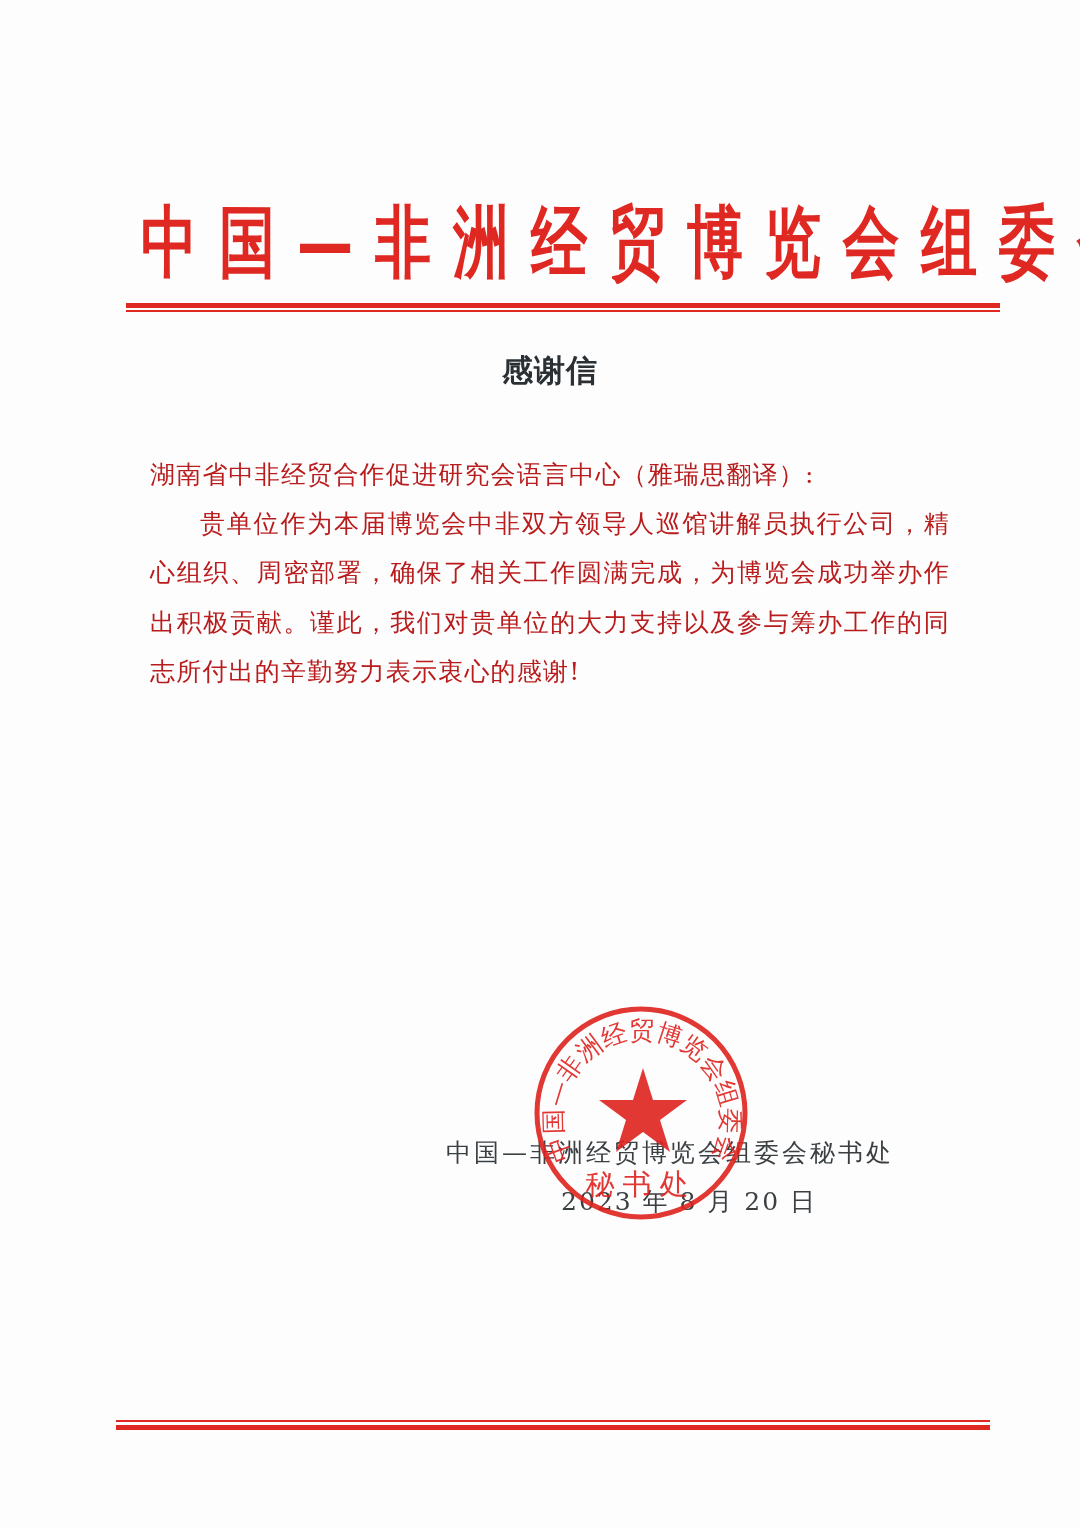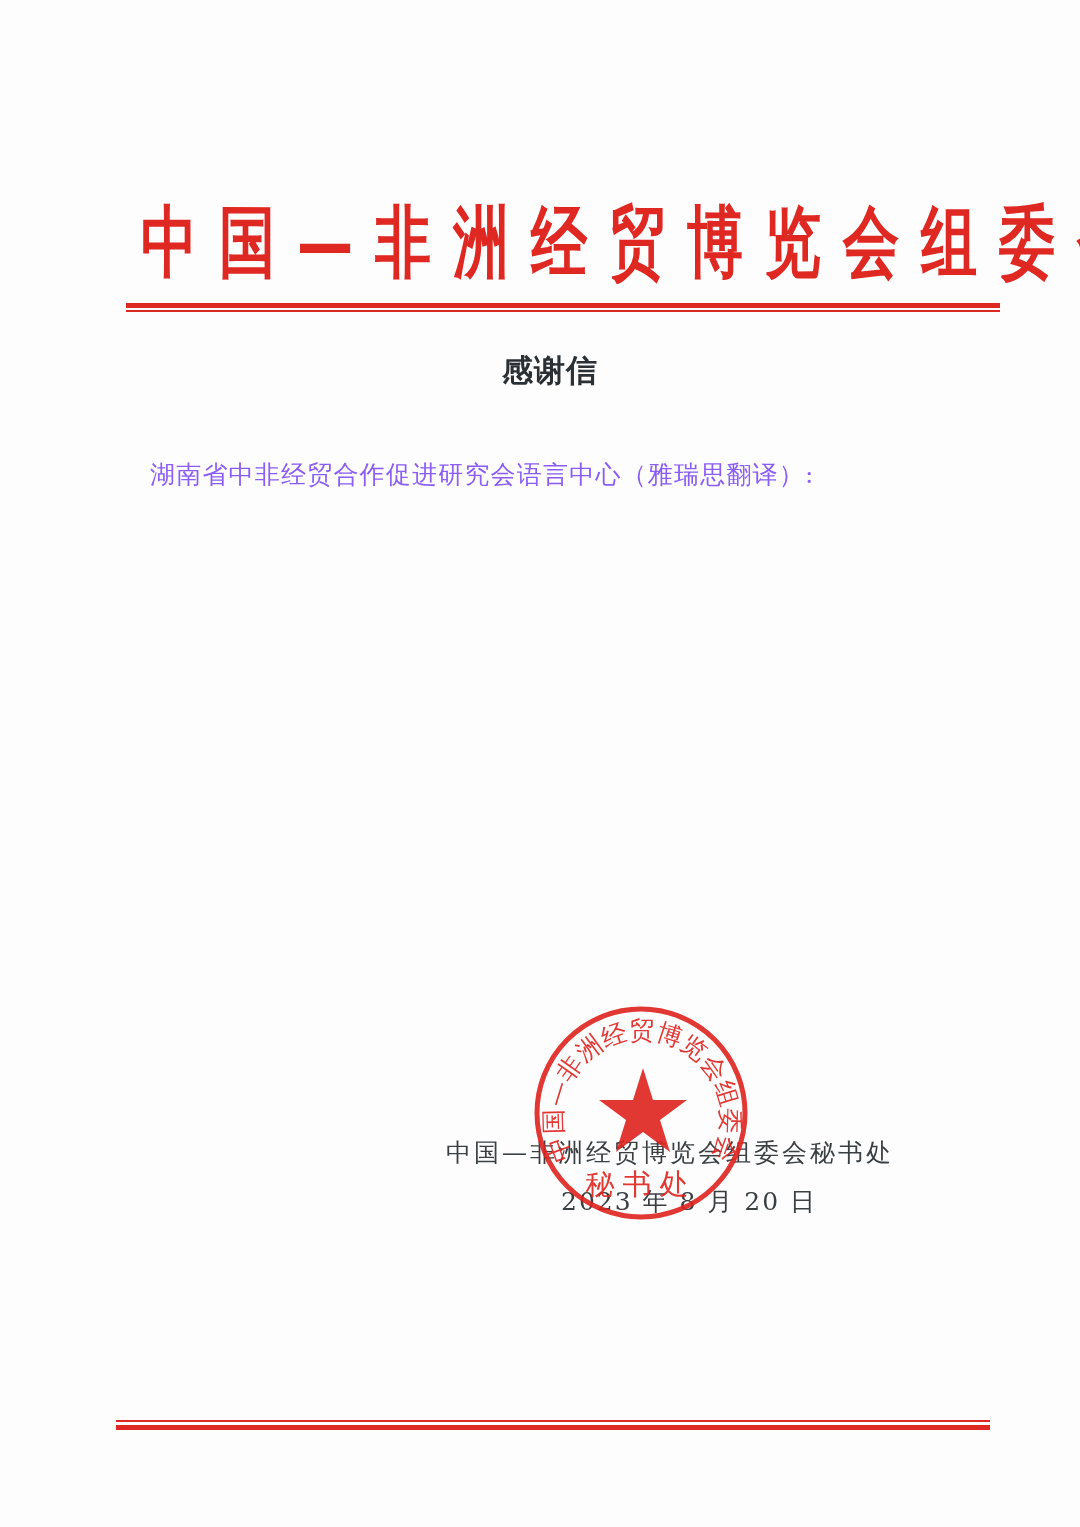--- a/index.html
+++ b/index.html
@@ -35,21 +35,21 @@
     font-family: "DejaVu Sans", sans-serif;
     color: #2b3034;
     letter-spacing: 1px;
   }
   .body-text {
     position: absolute;
     left: 150px; top: 450px;
     width: 800px;
     font-size: 25px;
     line-height: 49.2px;
-    color: #8b5cf6;
+    color: #b91c1c;
     text-align: justify;
     letter-spacing: 1.2px;
     font-family: "DejaVu Serif", serif;
   }
   .body-text p { margin: 0; }
   .body-text p.para { text-indent: 2em; text-align-last: left; }
   .signature {
     position: absolute;
     left: 446px; top: 1136px;
     font-size: 25px;
@@ -94,20 +94,21 @@
     <span class="ch">会</span>
   </div>
 
 <div class="rule" style="left:126px; top:303px; width:874px; height:5px;"></div>
 <div class="rule" style="left:126px; top:310px; width:874px; height:2px;"></div>
 
 <div class="title">感谢信</div>
 
 <div class="body-text">
   <p>湖南省中非经贸合作促进研究会语言中心（雅瑞思翻译）:</p>
+  <p class="para">贵单位作为本届博览会中非双方领导人巡馆讲解员执行公司，精心组织、周密部署，确保了相关工作圆满完成，为博览会成功举办作出积极贡献。谨此，我们对贵单位的大力支持以及参与筹办工作的同志所付出的辛勤努力表示衷心的感谢!</p>
 </div>
 
 <div class="signature">中国—非洲经贸博览会组委会秘书处</div>
 <div class="date">2023 年 8 月 20 日</div>
 
 <svg class="seal" viewBox="0 0 218 218">
   <defs>
     <path id="sealArc" d="M 38 150 A 80 80 0 1 1 182 150"></path>
   </defs>
   <circle cx="109" cy="109" r="104" fill="none" stroke="#e0231f" stroke-width="5"></circle>

